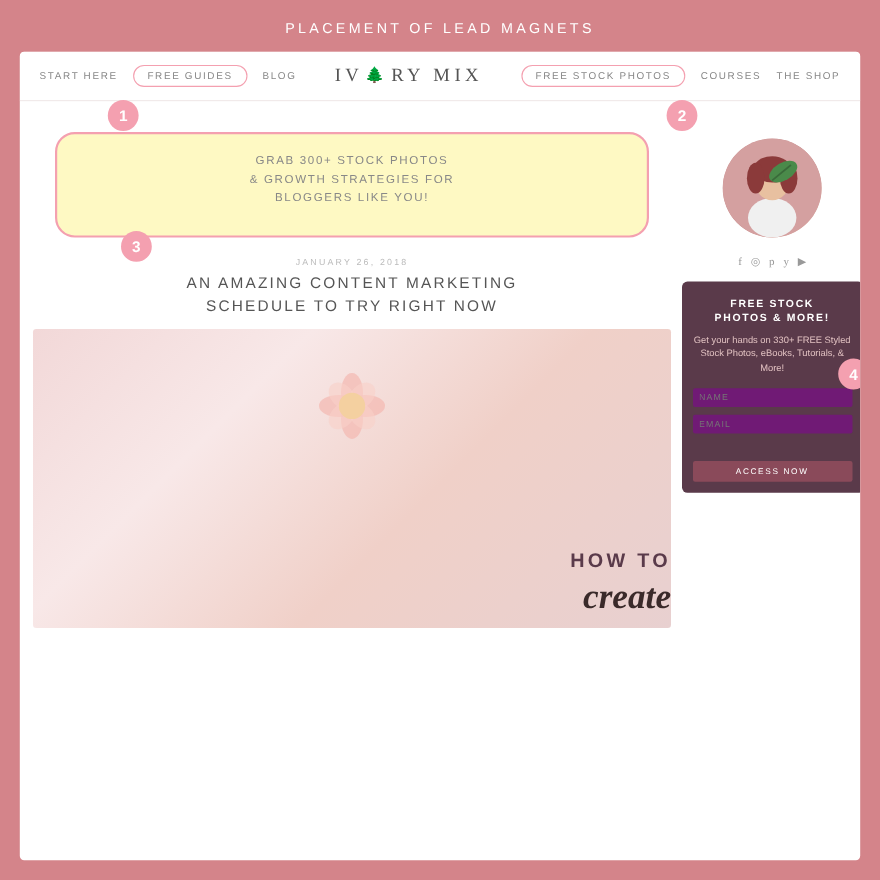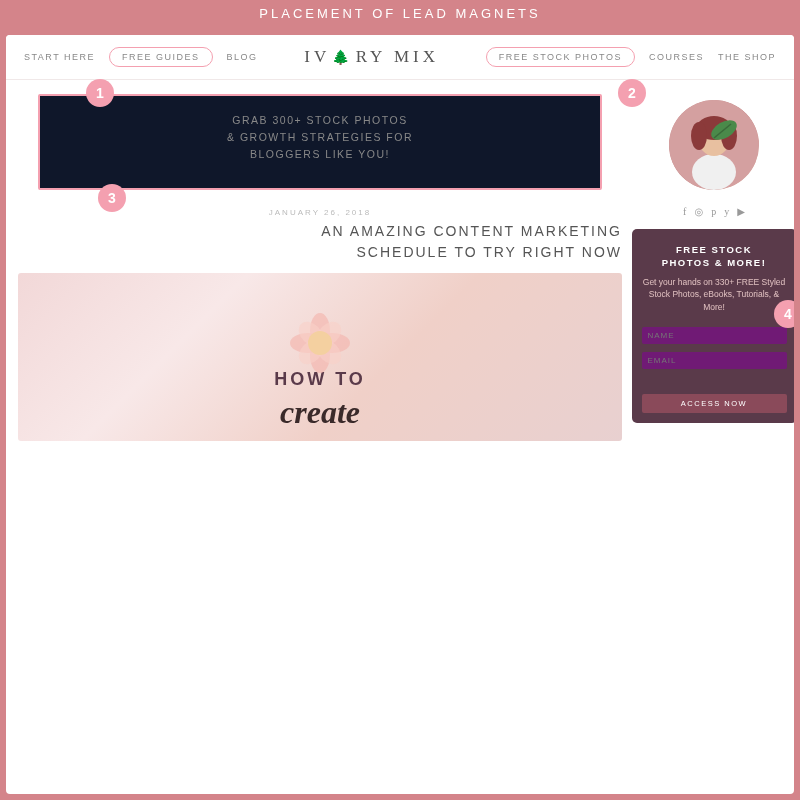--- a/index.html
+++ b/index.html
@@ -11,39 +11,40 @@
       overflow: hidden;
     }
     .outer-frame {
       width: 800px;
       height: 800px;
       background-color: #d4848a;
       display: flex;
       flex-direction: column;
       align-items: center;
       justify-content: flex-start;
-      padding: 6px;
+      padding: 18px;
     }
     .page-title {
       color: #fff;
       font-family: Arial, sans-serif;
       font-size: 13px;
       letter-spacing: 3px;
       font-weight: 400;
       text-align: center;
       margin-bottom: 14px;
     }
     .browser-frame {
       width: 100%;
       flex: 1;
       background: #fff;
       border-radius: 4px;
       overflow: hidden;
       display: flex;
       flex-direction: column;
+      gap: 14px;
     }
     
     .nav-bar {
       display: flex;
       align-items: center;
       justify-content: space-between;
       padding: 12px 18px;
       border-bottom: 1px solid #f0e8e8;
       background: #fff;
       position: relative;
@@ -119,25 +120,25 @@
     .center-col {
       flex: 1;
       display: flex;
       flex-direction: column;
       padding: 0 12px;
       overflow: hidden;
     }
     
     .hero-banner {
       border: 2px solid #f4a0b0;
-      border-radius: 2px;
+      border-radius: 18px;
       margin: 14px 20px 8px 20px;
       padding: 16px 20px;
       text-align: center;
-      background: #0f172a;
+      background: #fef9c3;
     }
     .hero-banner-title {
       font-family: Arial, sans-serif;
       font-size: 10.5px;
       letter-spacing: 1.5px;
       color: #888;
       text-transform: uppercase;
       line-height: 1.6;
       margin-bottom: 10px;
     }
@@ -163,36 +164,36 @@
       text-align: center;
       margin-top: 10px;
       margin-bottom: 4px;
     }
     .article-title {
       font-family: Arial, sans-serif;
       font-size: 14px;
       letter-spacing: 2px;
       color: #555;
       text-transform: uppercase;
-      text-align: right;
+      text-align: center;
       line-height: 1.5;
       margin-bottom: 10px;
       font-weight: 400;
     }
     
     .article-image {
       width: 100%;
-      height: 168px;
+      height: 272px;
       background: linear-gradient(135deg, #f2d8d8 0%, #f8e8e8 30%, #f0d0c8 60%, #e8d0d0 100%);
       border-radius: 3px;
       overflow: hidden;
       position: relative;
       display: flex;
       flex-direction: column;
-      align-items: center;
+      align-items: flex-end;
       justify-content: flex-end;
       padding-bottom: 10px;
     }
     .flower-decoration {
       position: absolute;
       top: 30px;
       left: 50%;
       transform: translateX(-50%);
       width: 80px;
       height: 80px;

